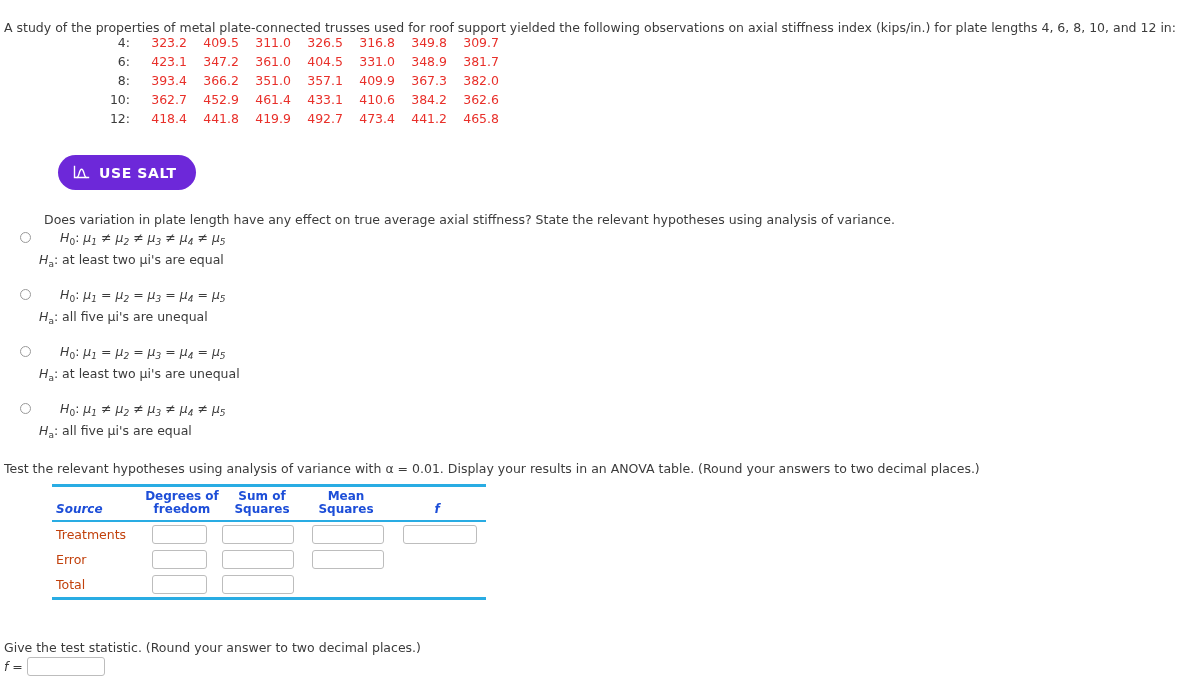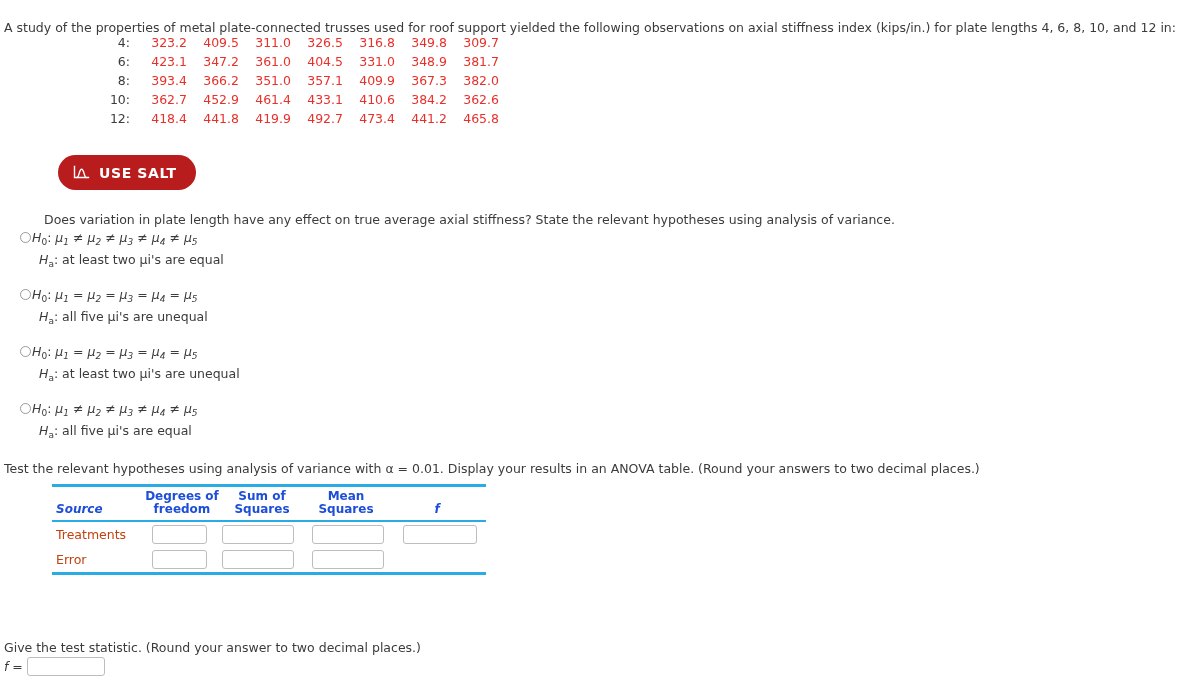--- a/index.html
+++ b/index.html
@@ -54,21 +54,21 @@
     width: 52px;
   }
 
   
   .salt-btn {
     position: absolute;
     left: 58px;
     top: 155px;
     height: 35px;
     padding: 0 19px 0 15px;
-    background: #b91c1c;
+    background: #6d28d9;
     border: none;
     border-radius: 18px;
     color: #ffffff;
     font-family: "DejaVu Sans", "Liberation Sans", sans-serif;
     font-size: 14px;
     font-weight: bold;
     letter-spacing: 0.6px;
     display: flex;
     align-items: center;
     gap: 9px;
@@ -100,21 +100,21 @@
     left: 16px;
     top: 3px;
     width: 11px;
     height: 11px;
     border: 1px solid #9a9a9a;
     border-radius: 50%;
     background: #fff;
     cursor: pointer;
   }
   .hyp-line {
-    margin-left: 28px;
+    margin-left: 56px;
     line-height: 18px;
     white-space: nowrap;
     font-size: 12.5px;
     color: #3b3b3b;
   }
   .hyp-line.second { margin-left: 35px; }
   .mi { font-style: italic; }
   .sub {
     font-size: 9px;
     vertical-align: -3px;
@@ -418,20 +418,31 @@
           <input class="cell-in" type="text" value="" style="">
         </td>
         <td>
           <input class="cell-in wide" type="text" value="" style="">
         </td>
         <td>
           <input class="cell-in wide" type="text" value="" style="">
         </td>
         <td></td>
       </tr>
+      <tr>
+        <td class="rowlab">Total</td>
+        <td>
+          <input class="cell-in" type="text" value="" style="">
+        </td>
+        <td>
+          <input class="cell-in wide" type="text" value="" style="">
+        </td>
+        <td></td>
+        <td></td>
+      </tr>
     </tbody>
   </table>
   <div class="anova-rule"></div>
 </div>
 
 <div class="q3-text">Give the test statistic. (Round your answer to two decimal places.)</div>
 <div class="f-row">
   <span class="f-label">f =</span>
   <input class="f-input" type="text" value="" style="">
 </div>

